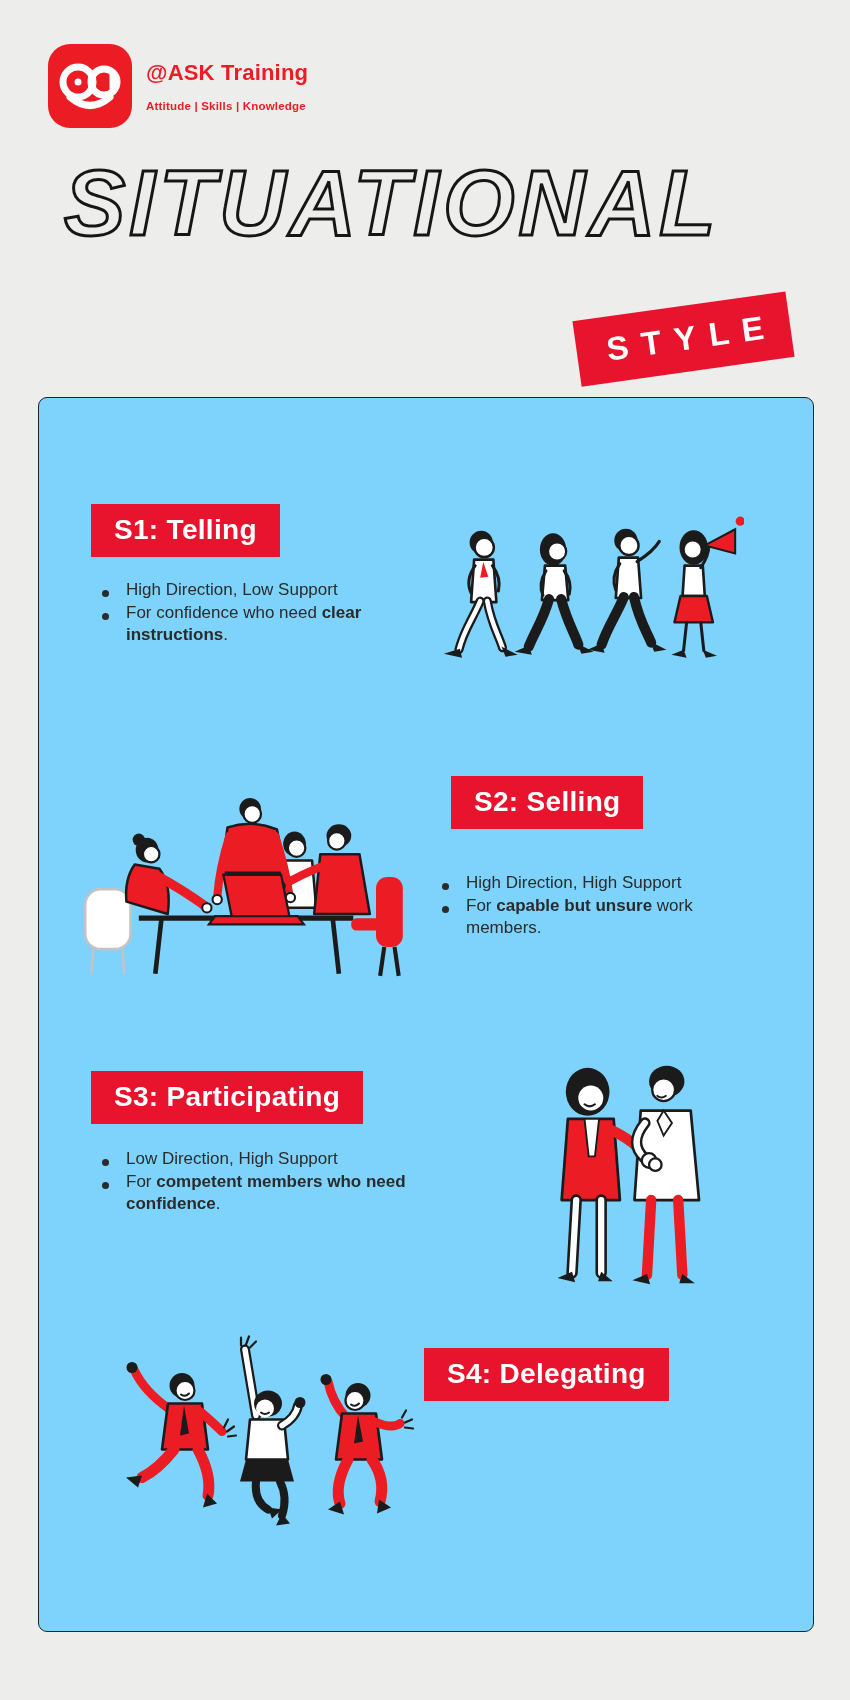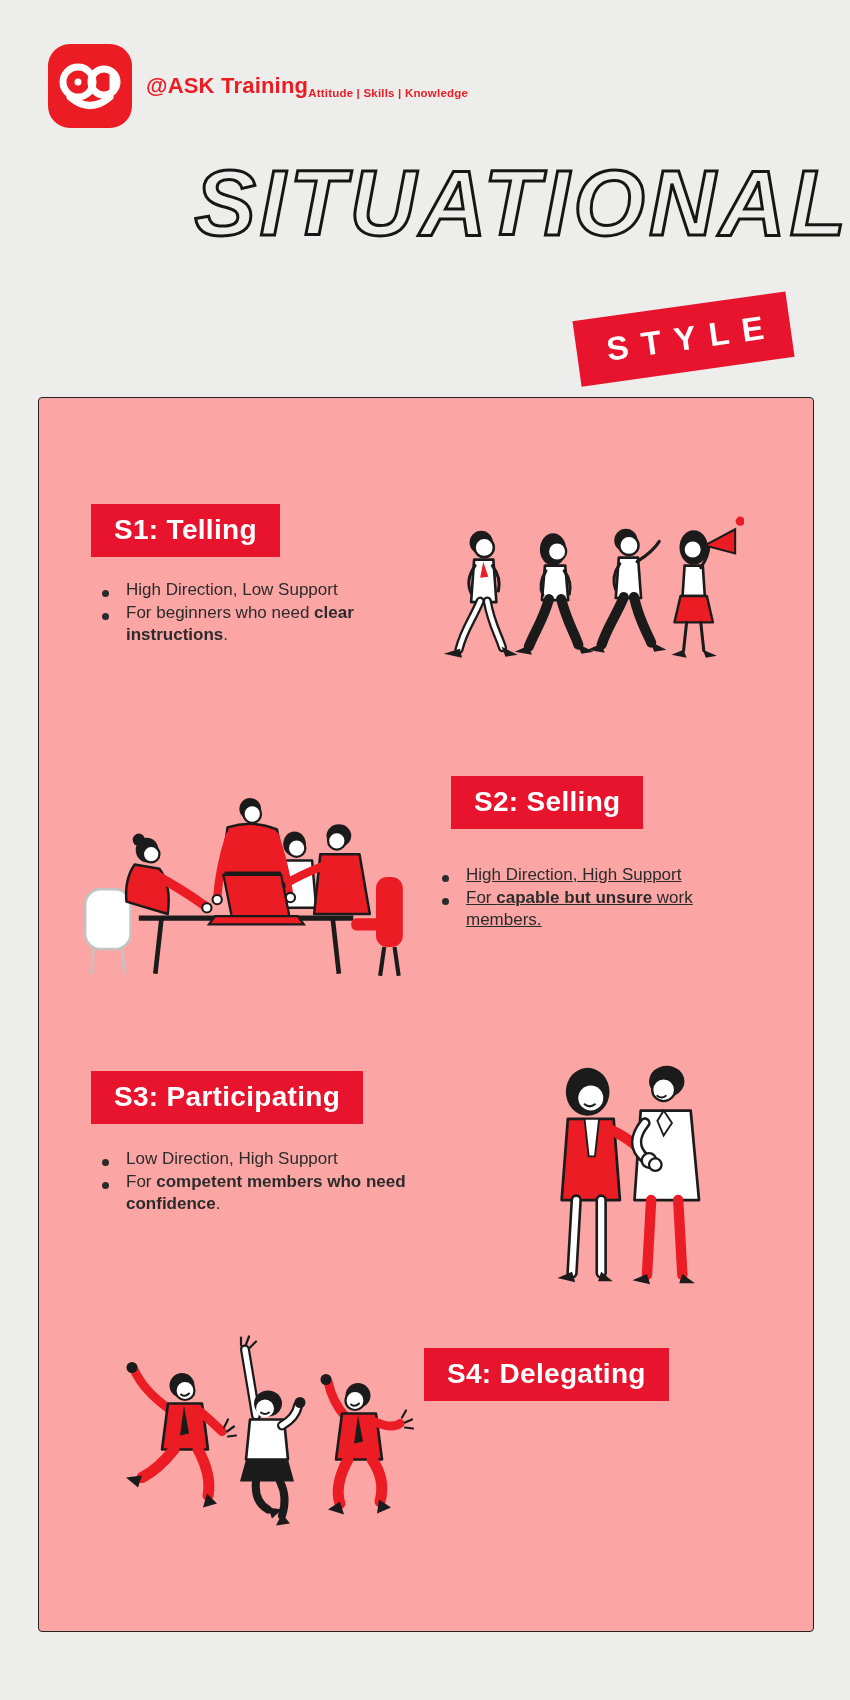--- a/index.html
+++ b/index.html
@@ -9,47 +9,47 @@
     font-family:"Liberation Sans", sans-serif;
     position:relative;
     overflow:hidden;
     -webkit-font-smoothing:antialiased;
   }
   .stage{position:absolute;inset:0;}
 
   
   .logo{position:absolute;left:48px;top:44px;display:flex;align-items:center;gap:14px;}
   .logo-tile{width:84px;height:84px;}
-  .brand-text{display:flex;justify-content:center;}
+  .brand-text{display:flex;flex-direction:column;justify-content:center;}
   .brand-name{color:#ec1c24;font-weight:700;font-size:22px;letter-spacing:.2px;}
   .brand-tagline{color:#ec1c24;font-weight:700;font-size:11.5px;margin-top:14px;letter-spacing:.2px;}
 
   
   .title-block{position:absolute;left:0;top:158px;width:850px;}
   .title-line{
     font-style:italic;font-weight:800;
     color:transparent;
     -webkit-text-stroke:3px #161616;
     text-stroke:3px #161616;
     line-height:.98;white-space:nowrap;
   }
-  .title-line1{font-size:92px;letter-spacing:4px;text-align:right;}
+  .title-line1{font-size:92px;letter-spacing:4px;padding-left:64px;}
   .title-line2{font-size:103px;letter-spacing:4px;padding-left:56px;margin-top:-6px;}
   .style-badge{
     position:absolute;left:576px;top:306px;
     background:#e8132c;color:#fff;
     font-weight:700;font-size:33px;letter-spacing:13px;
     padding:14px 14px 14px 30px;
     transform:rotate(-8deg);
   }
 
   
   .card{
     position:absolute;left:38px;top:397px;width:774px;height:1233px;
-    background:#fca5a5;border:1.6px solid #232323;border-radius:4px;
+    background:#7dd3fc;border:1.6px solid #232323;border-radius:9px;
   }
   .sec{position:absolute;left:0;width:774px;}
   .sec-badge{
     position:absolute;display:inline-block;
     background:#e8132c;color:#fff;
     font-weight:700;font-size:28px;letter-spacing:.3px;
     padding:10px 23px 11px;
     white-space:nowrap;
   }
   .bullets{position:absolute;list-style:none;margin:0;padding:0;color:#2b2b2b;font-size:17px;line-height:1.33;}
@@ -87,21 +87,21 @@
     <div class="title-line title-line1">SITUATIONAL</div>
   </div>
   <div class="style-badge">STYLE</div>
 
   <div class="card">
 
     <section class="sec" style="top:95px;height:285px;">
       <div class="sec-badge" style="left:52px;top:11px;">S1: Telling</div>
       <ul class="bullets" style="left:60px;top:86px;width:300px;">
           <li><span>High Direction, Low Support</span></li>
-          <li><span>For beginners who need </span><b>clear instructions</b><span>.</span></li>
+          <li><span>For confidence who need </span><b>clear instructions</b><span>.</span></li>
         </ul>
       <svg class="illo" style="left:400px;top:14px;" width="305" height="172" viewBox="0 0 300 170">
 
         <circle cx="41" cy="35" r="11.5" fill="#1b1b1b"></circle>
         <circle cx="44" cy="40" r="9.5" fill="#fff" stroke="#1b1b1b" stroke-width="2.4"></circle>
         <path d="M34,52 L53,52 L56,94 L31,94 Z" fill="#fff" stroke="#1b1b1b" stroke-width="2.6" stroke-linejoin="round"></path>
         <path d="M43,54 l5,15 l-8,1 z" fill="#ec1c24"></path>
         <path class="ln" d="M35,58 q-10,14 -4,27"></path>
         <path class="ln" d="M52,58 q9,12 6,25"></path>
         <path d="M40,93 C32,112 24,121 19,141" stroke="#1b1b1b" stroke-width="9" fill="none" stroke-linecap="round"></path>
@@ -184,21 +184,21 @@
 
         <path d="M140,90 L196,90 L204,130 L148,130 Z" fill="#ec1c24" stroke="#1b1b1b" stroke-width="2.2"></path>
         <path d="M132,130 L212,130 L218,138 L126,138 Z" fill="#ec1c24" stroke="#1b1b1b" stroke-width="2.2"></path>
 
         <rect x="288" y="92" width="26" height="68" rx="11" fill="#ec1c24"></rect>
         <rect x="264" y="132" width="30" height="12" rx="5" fill="#ec1c24"></rect>
         <line x1="296" y1="160" x2="292" y2="188" stroke="#1b1b1b" stroke-width="4"></line>
         <line x1="306" y1="160" x2="310" y2="188" stroke="#1b1b1b" stroke-width="4"></line>
       </svg>
       <div class="sec-badge" style="left:412px;top:0px;">S2: Selling</div>
-      <ul class="bullets" style="left:400px;top:88px;width:310px;text-decoration:underline;">
+      <ul class="bullets" style="left:400px;top:96px;width:310px;">
           <li><span>High Direction, High Support</span></li>
           <li><span>For </span><b>capable but unsure</b><span> work members.</span></li>
         </ul>
     </section>
 
     <section class="sec" style="top:640px;height:275px;">
       <div class="sec-badge" style="left:52px;top:33px;">S3: Participating</div>
       <ul class="bullets" style="left:60px;top:110px;width:345px;">
           <li><span>Low Direction, High Support</span></li>
           <li><span>For </span><b>competent members who need confidence</b><span>.</span></li>

